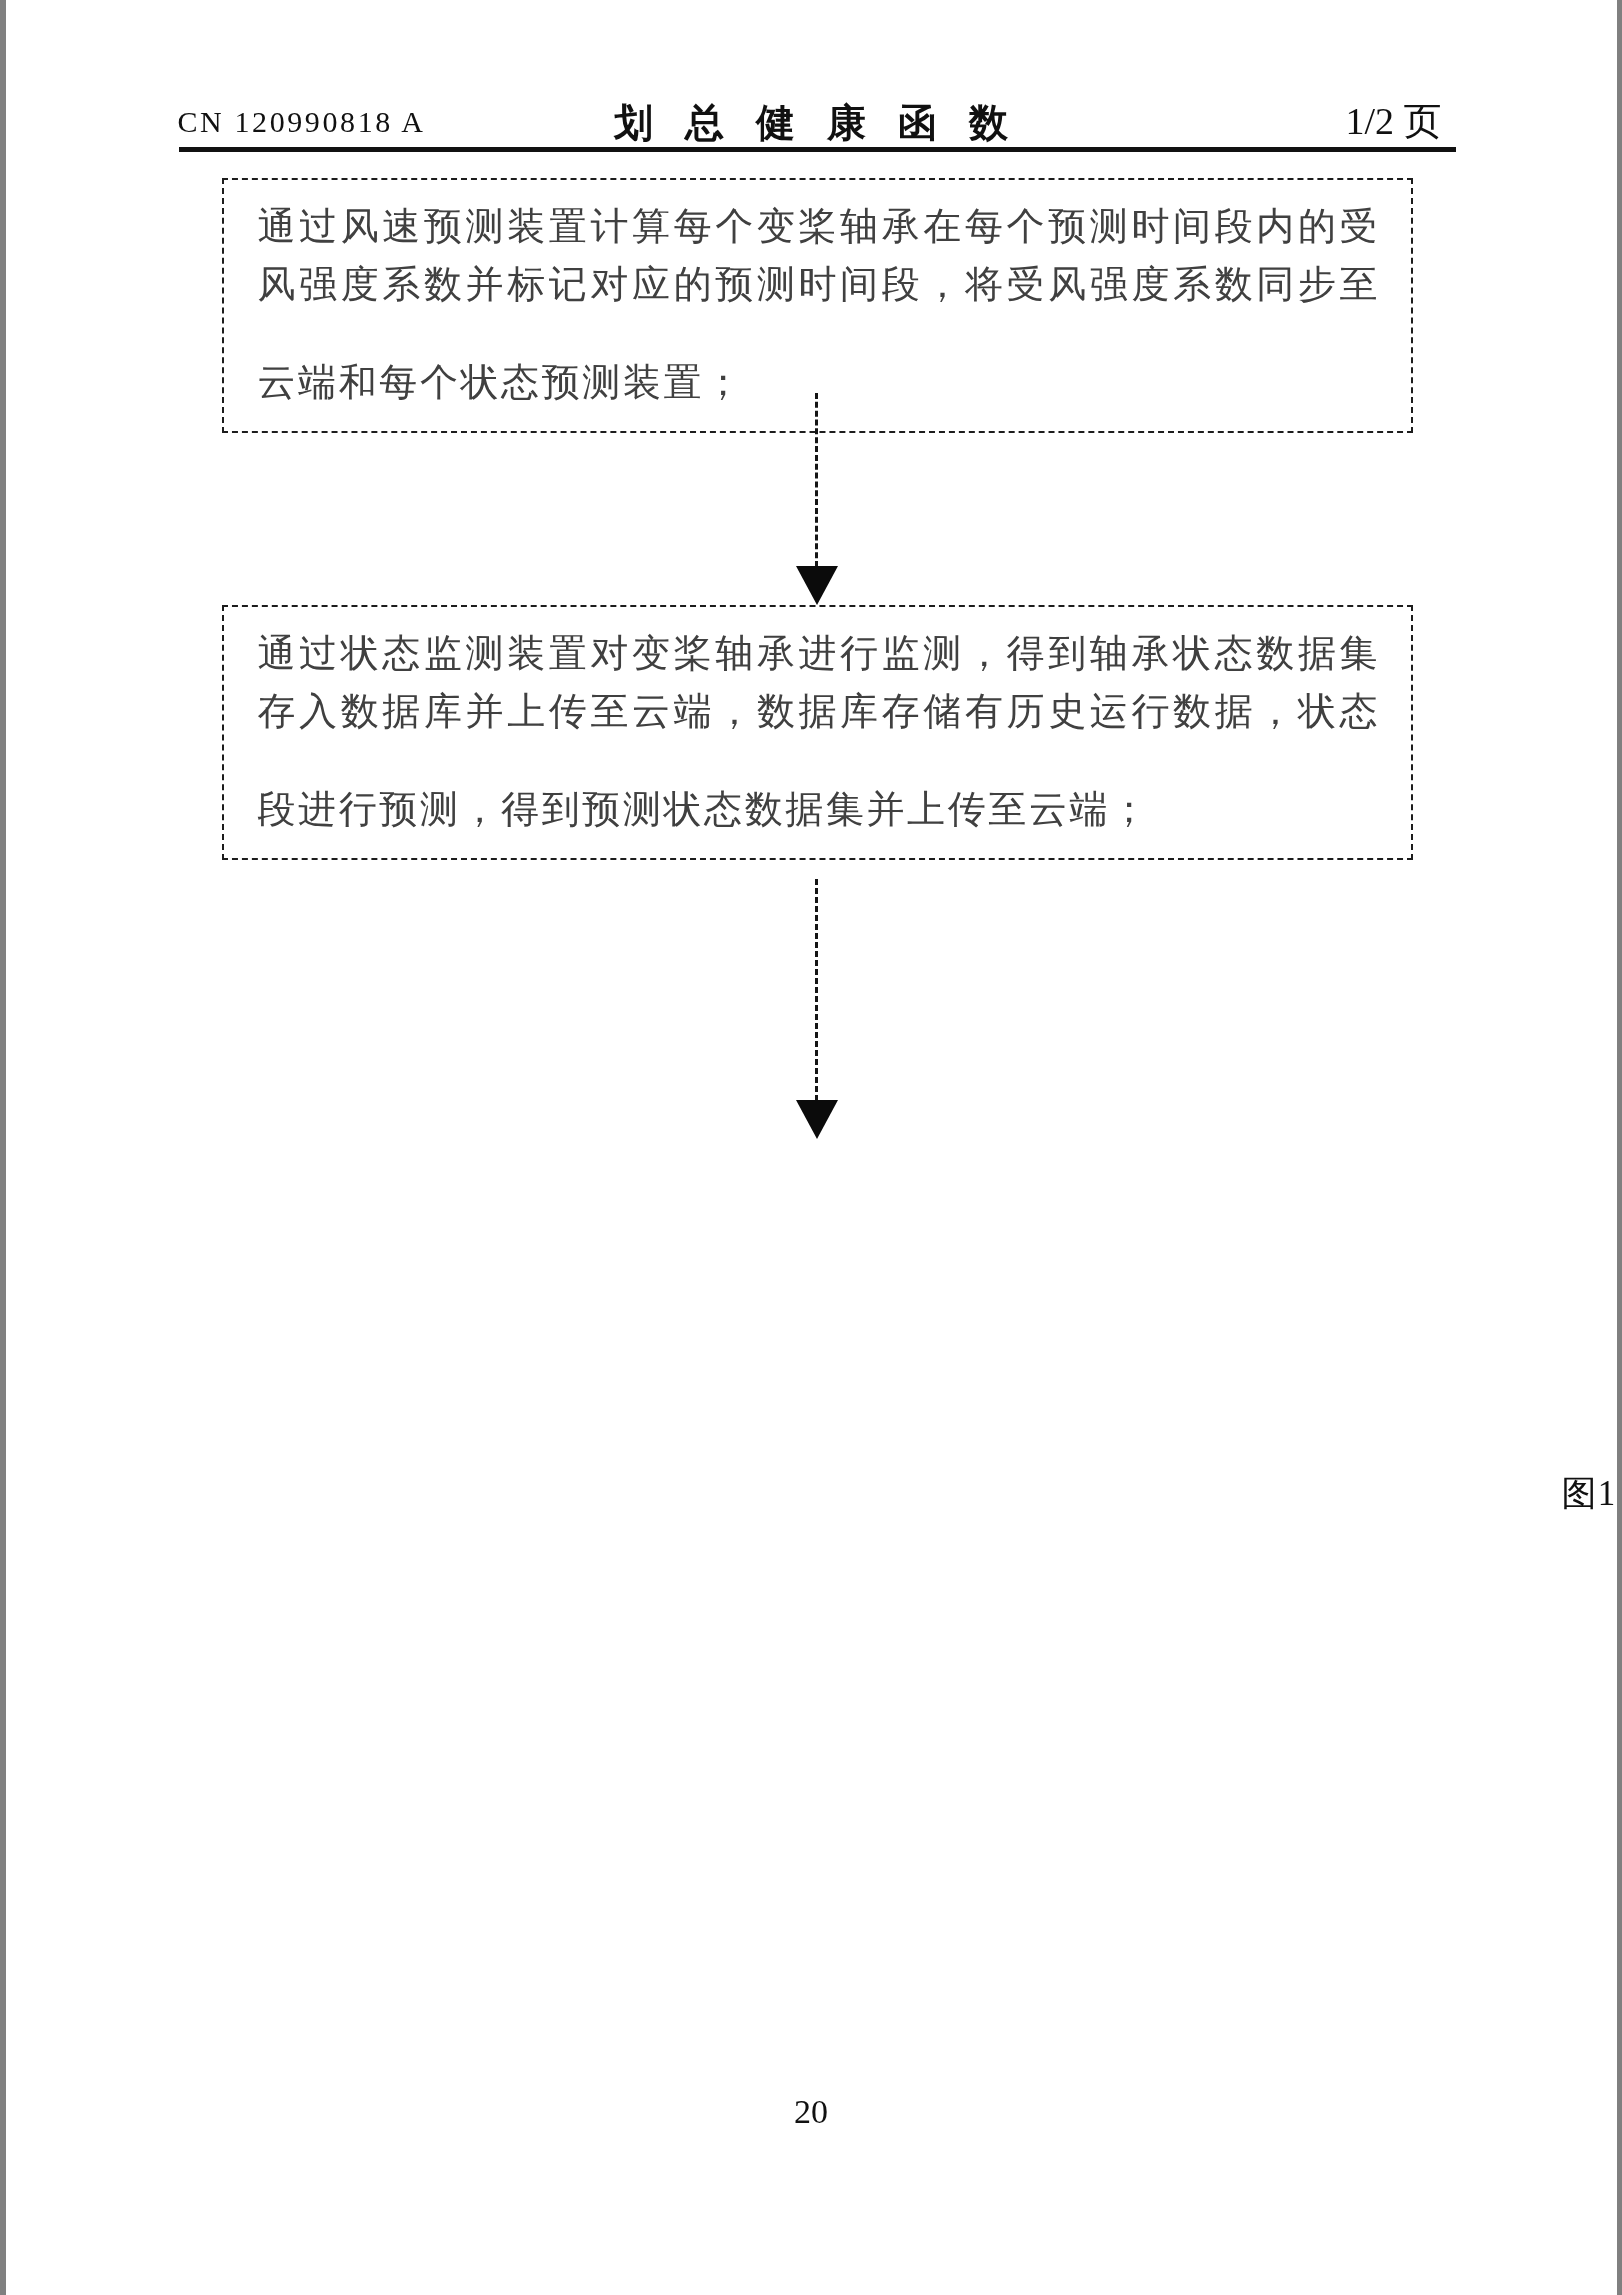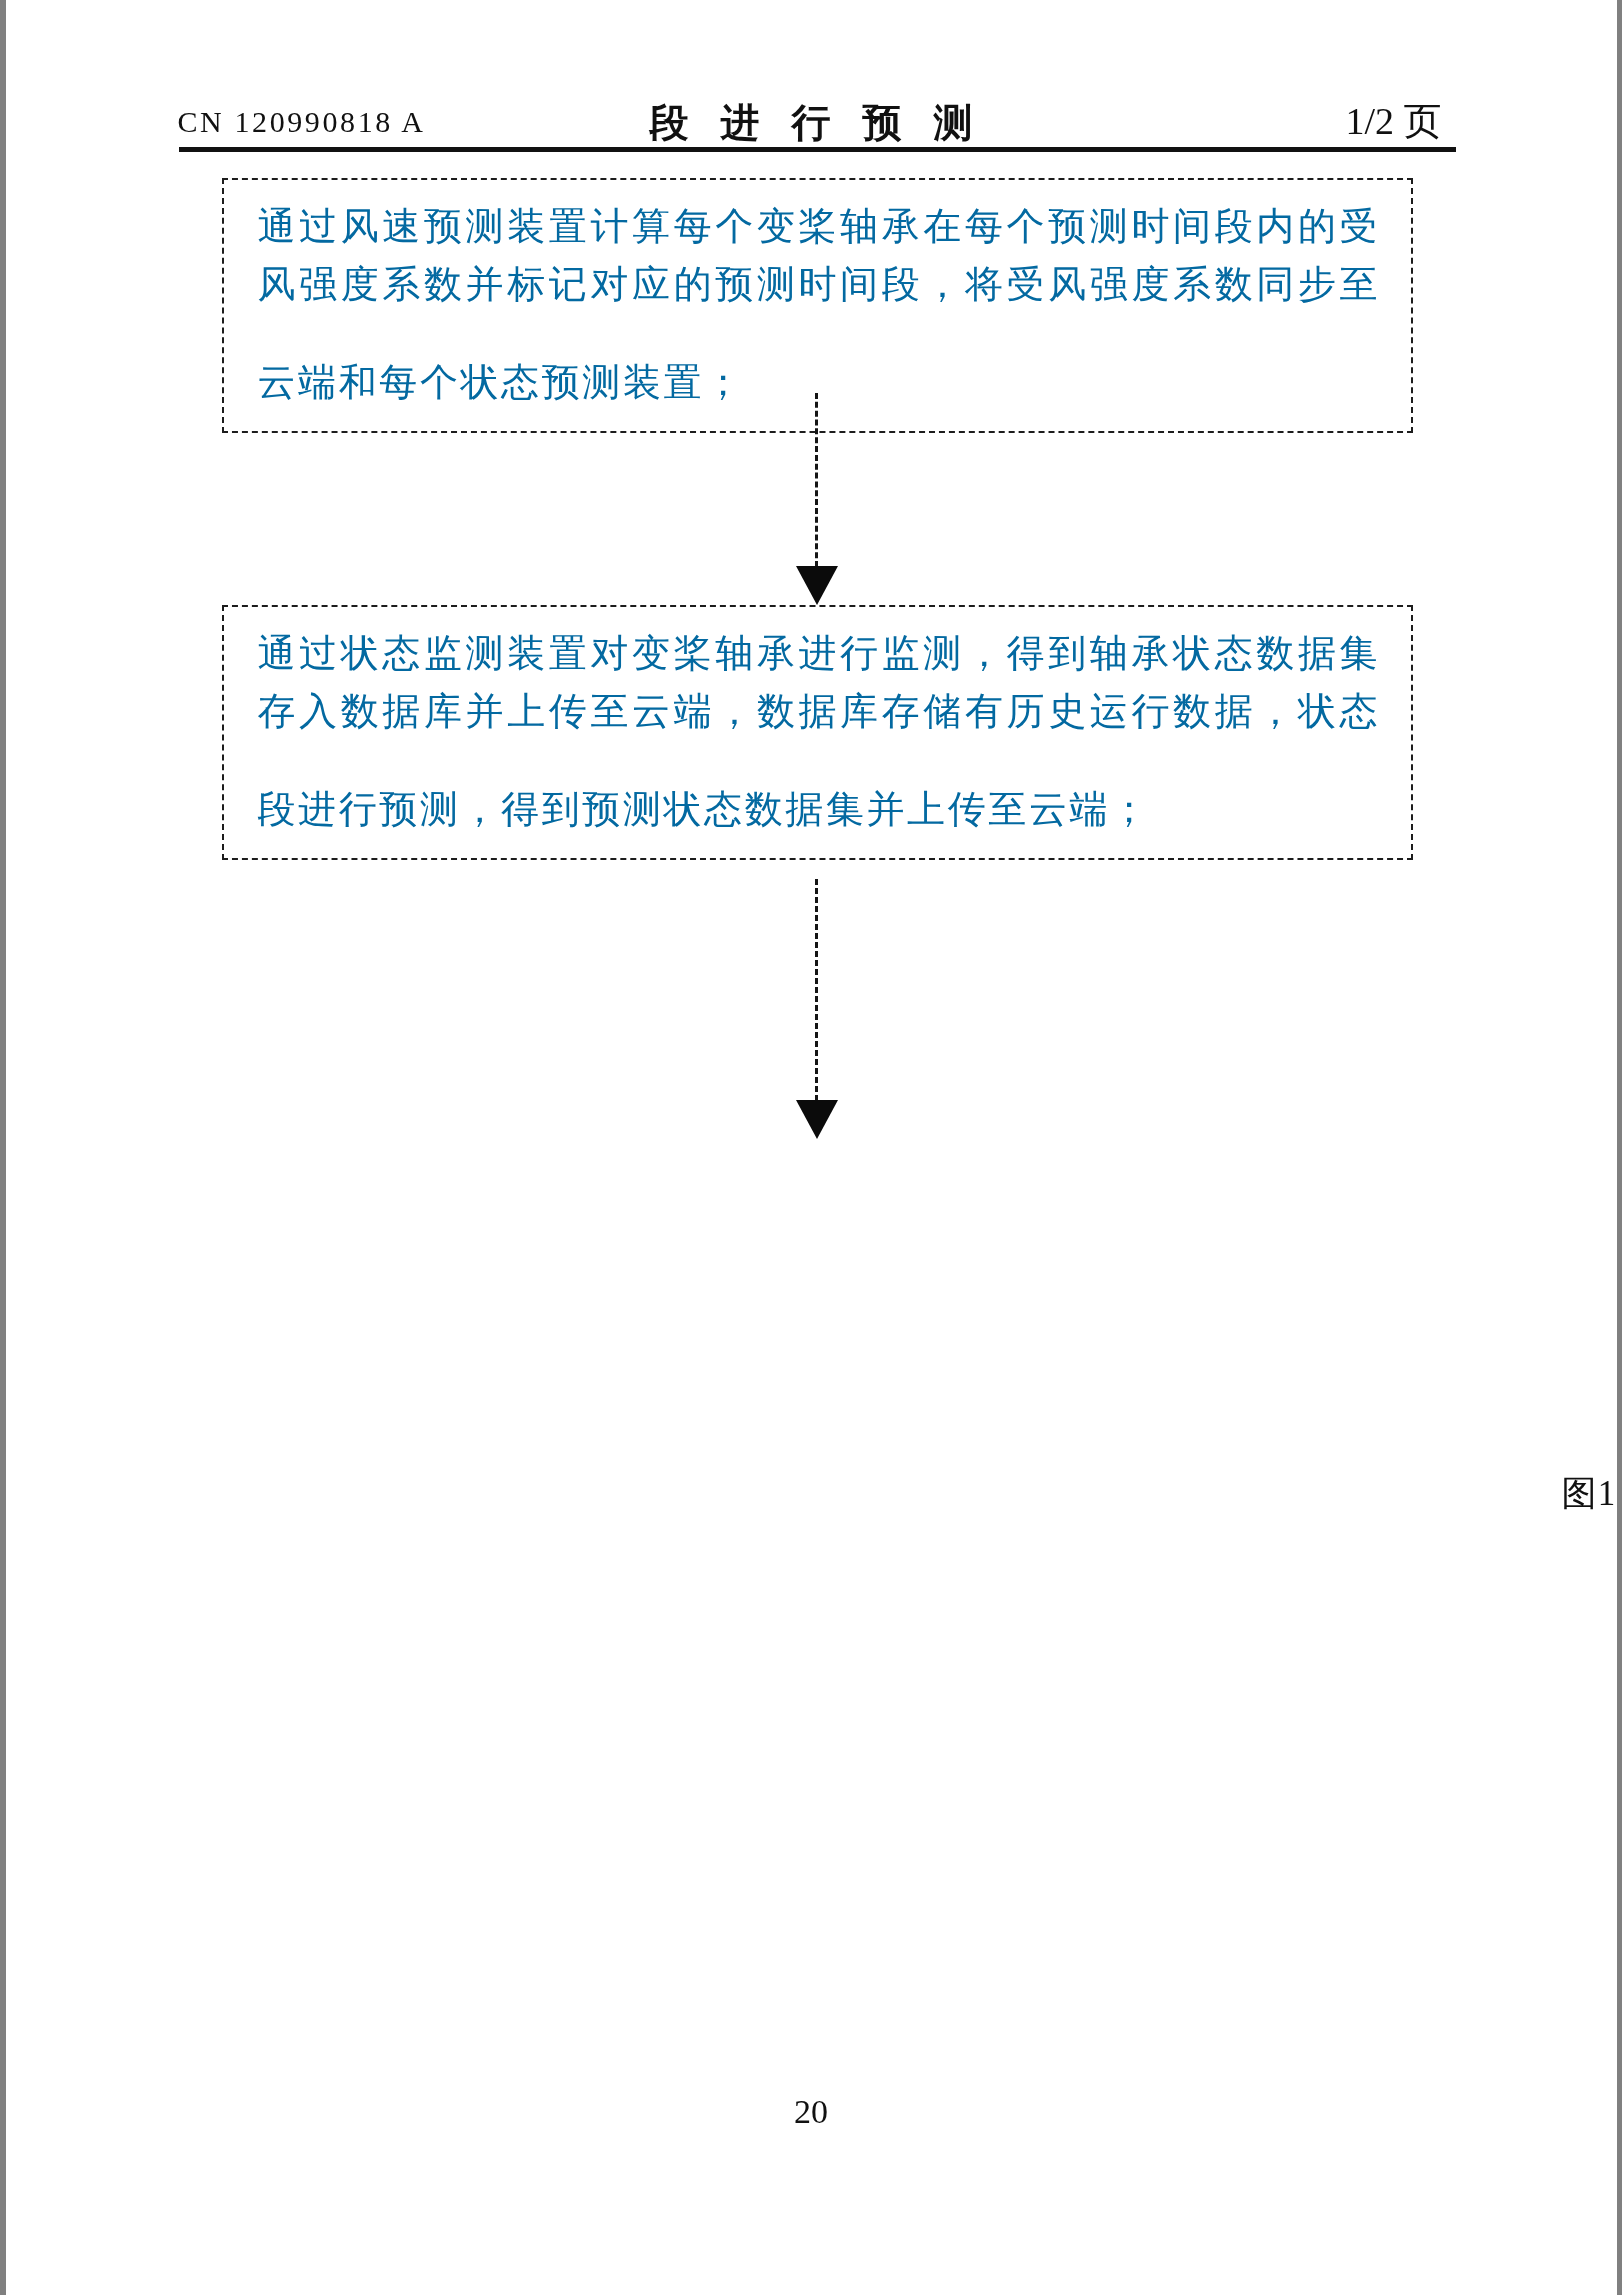--- a/index.html
+++ b/index.html
@@ -65,21 +65,21 @@
     padding: 17px 33px 19.6px 34px;
     background: #ffffff;
   }
   .box-1 { top: 178px; }
   .box-2 { top: 605px; }
   .box-3 { top: 1141px; }
 
   .box-line {
     font-size: 38px;
     line-height: 58px;
-    color: #0369a1;
+    color: #404040;
     text-align: justify;
     text-align-last: justify;
     white-space: nowrap;
   }
   .box-line.short {
     text-align-last: left;
     letter-spacing: 2.6px;
     margin-top: 40px;
   }
 
@@ -127,21 +127,21 @@
     text-align: center;
     font-size: 34px;
   }
 </style>
 </head>
 <body>
 
 <div class="page">
 
   <div class="header-left">CN 120990818 A</div>
-  <div class="header-center">段进行预测</div>
+  <div class="header-center">划总健康函数</div>
   <div class="header-right">1/2 页</div>
   <div class="header-rule"></div>
 
   <div class="flow-box box-1">
     <div class="box-line">通过风速预测装置计算每个变桨轴承在每个预测时间段内的受</div>
     <div class="box-line">风强度系数并标记对应的预测时间段，将受风强度系数同步至</div>
     <div class="box-line short">云端和每个状态预测装置；</div>
   </div>
 
   <div class="flow-arrow arrow-1">

